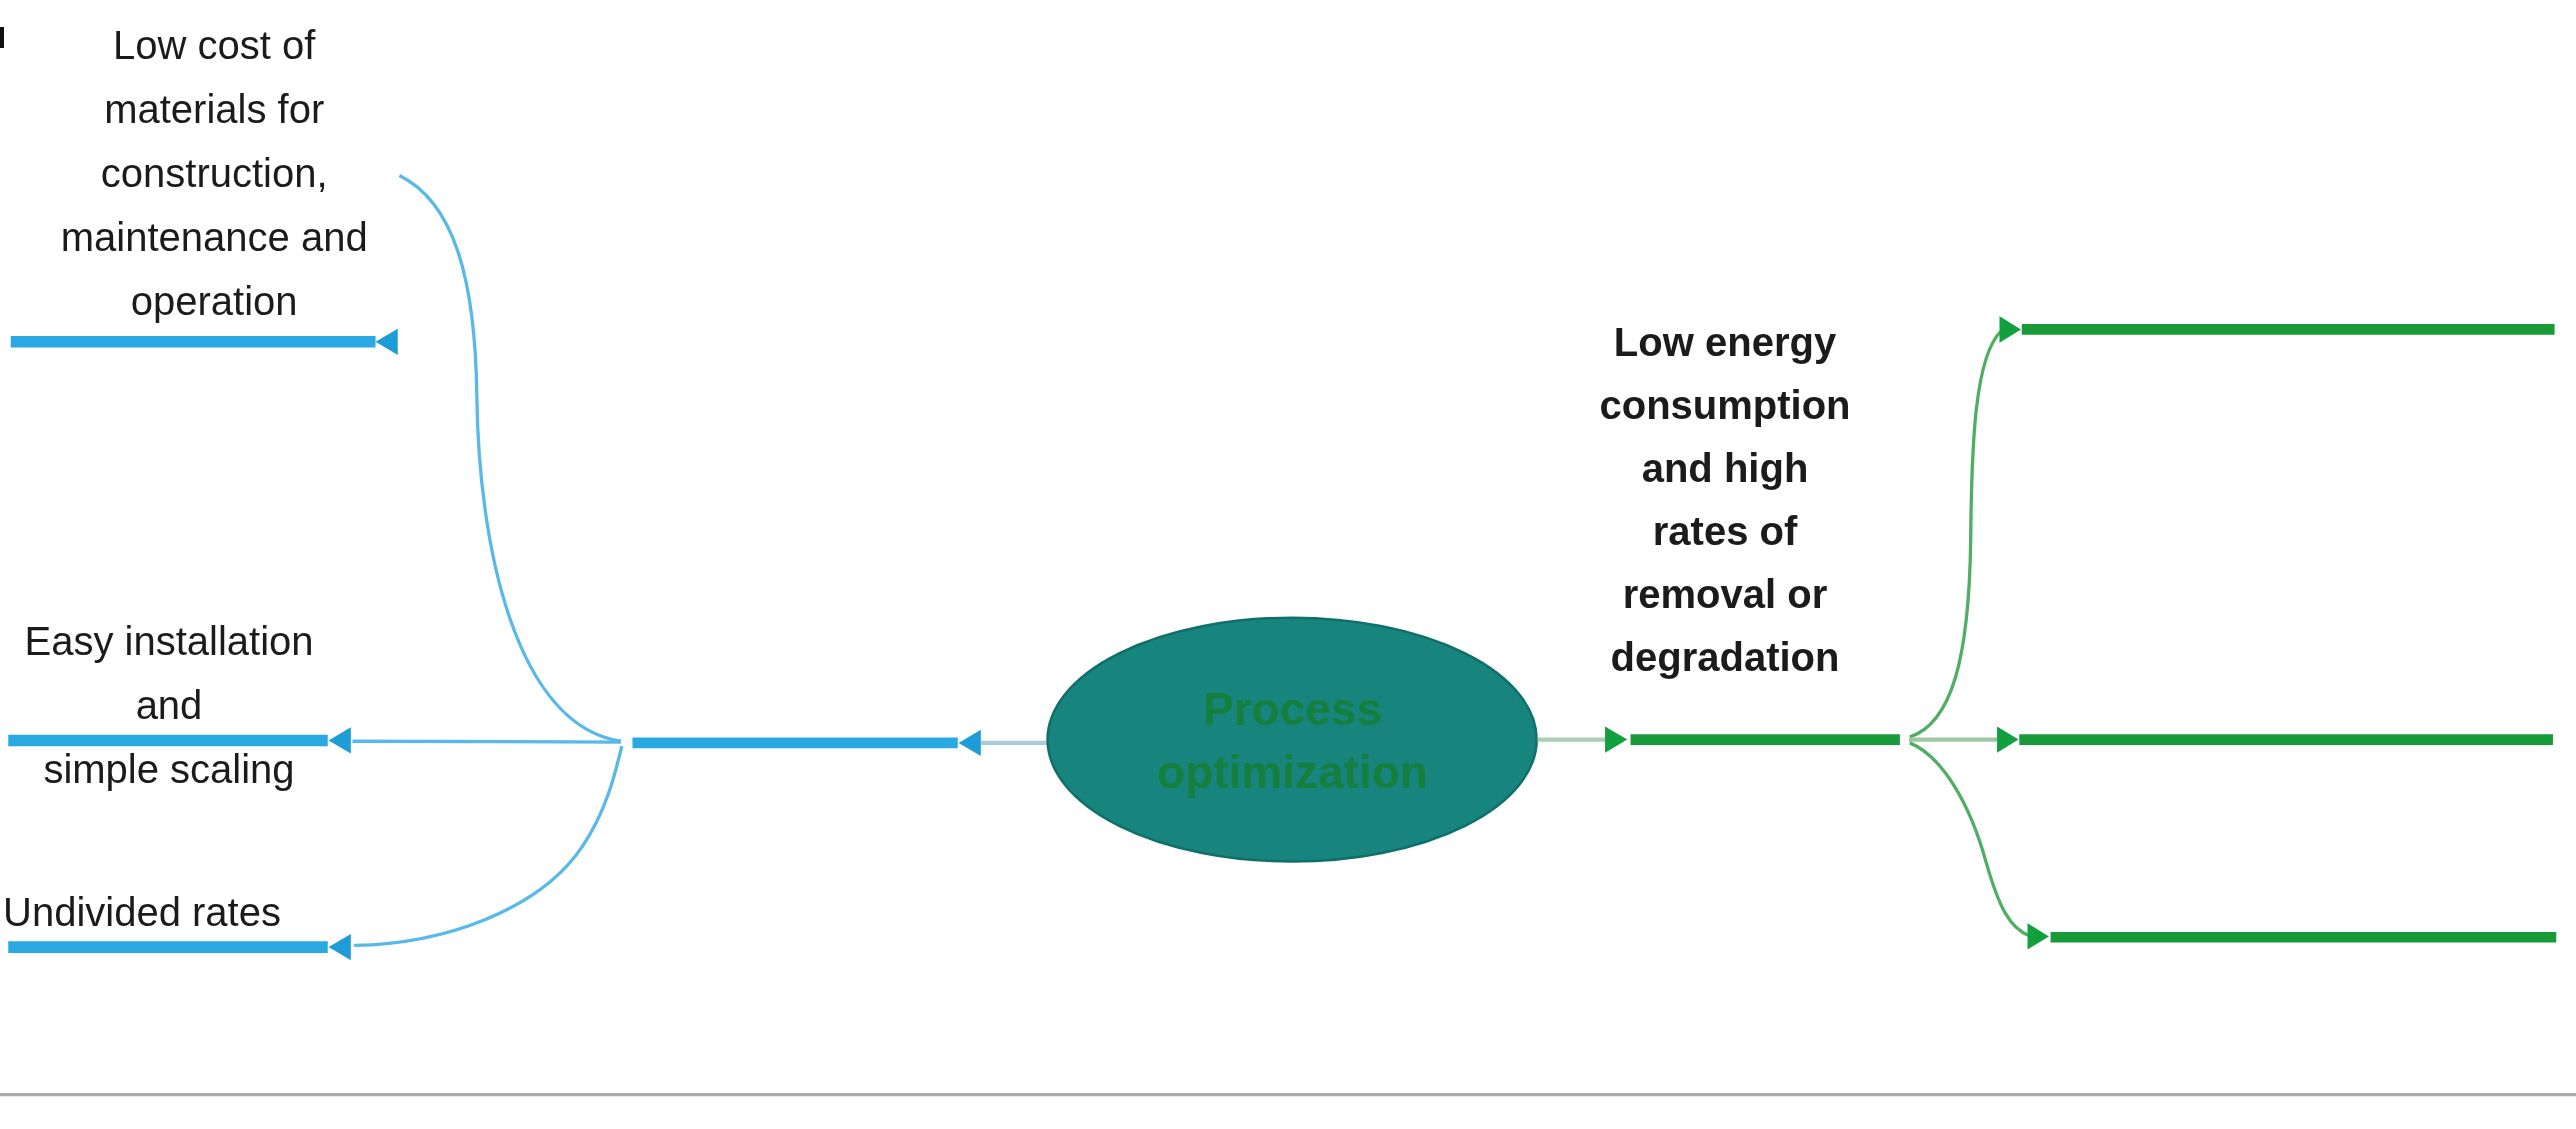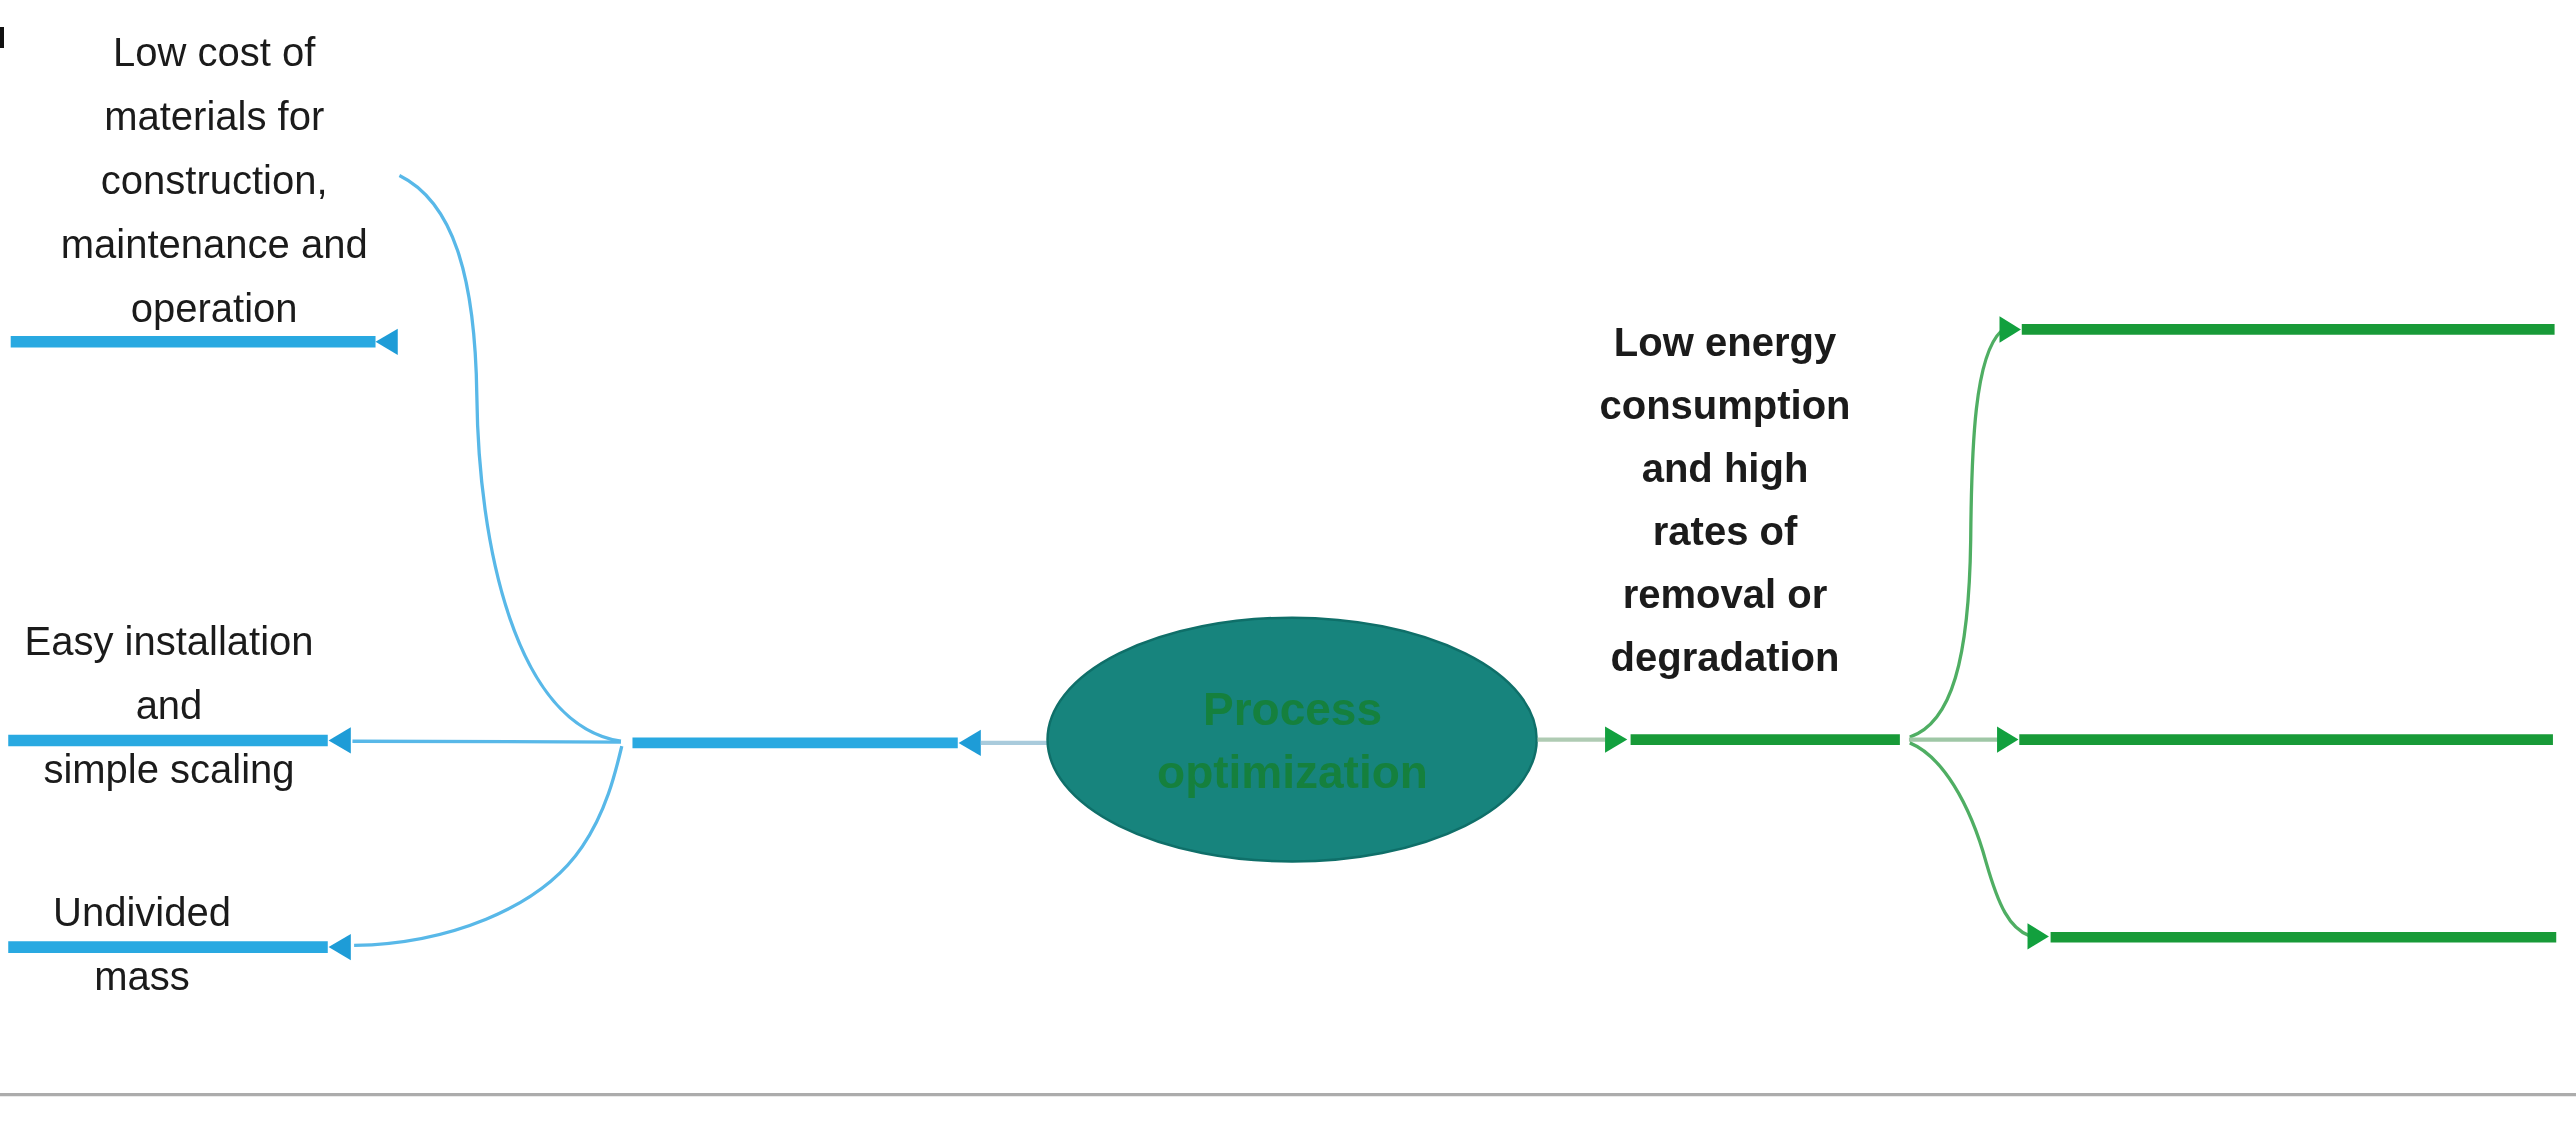--- a/index.html
+++ b/index.html
@@ -71,30 +71,30 @@
     <line x1="2452" y1="898" x2="3100" y2="898" stroke="#189A38" stroke-width="13"></line>
 
     <polygon points="2488,1137 2462,1121 2462,1153" fill="#12A03E"></polygon>
     <line x1="2490" y1="1138" x2="3104" y2="1138" stroke="#189A38" stroke-width="13"></line>
 
     <line x1="0" y1="1329" x2="3128" y2="1329" stroke="#ACACAC" stroke-width="4"></line>
   </svg>
 
   <div class="edge-artifact"></div>
 
-  <div class="label" style="left:8.2px;top:20px;width:412px;">Low cost of
+  <div class="label" style="left:8.2px;top:13px;width:412px;">Low cost of
 materials for
 construction,
 maintenance and
 operation</div>
 
   <div class="label" style="left:0px;top:609px;width:338px;">Easy installation and
 simple scaling</div>
 
-  <div class="label" style="left:0px;top:880px;width:284px;">Undivided mass</div>
+  <div class="label" style="left:0px;top:880px;width:284px;">Undivided rates</div>
 
 
   <div class="center-label">Process
 optimization</div>
 
   <div class="label bold" style="left:1519px;top:311px;width:412px;line-height:63px;">Low energy
 consumption
 and high
 rates of
 removal or

